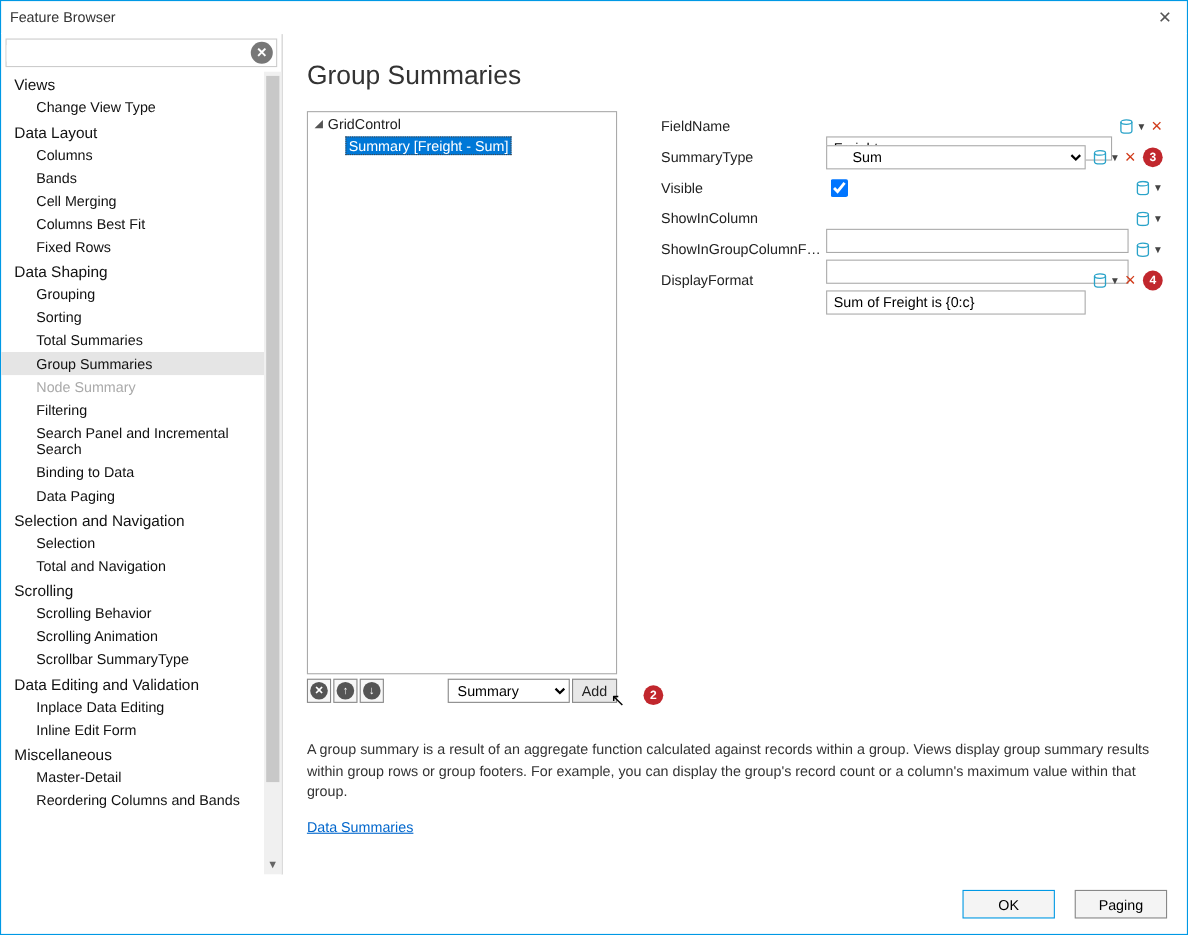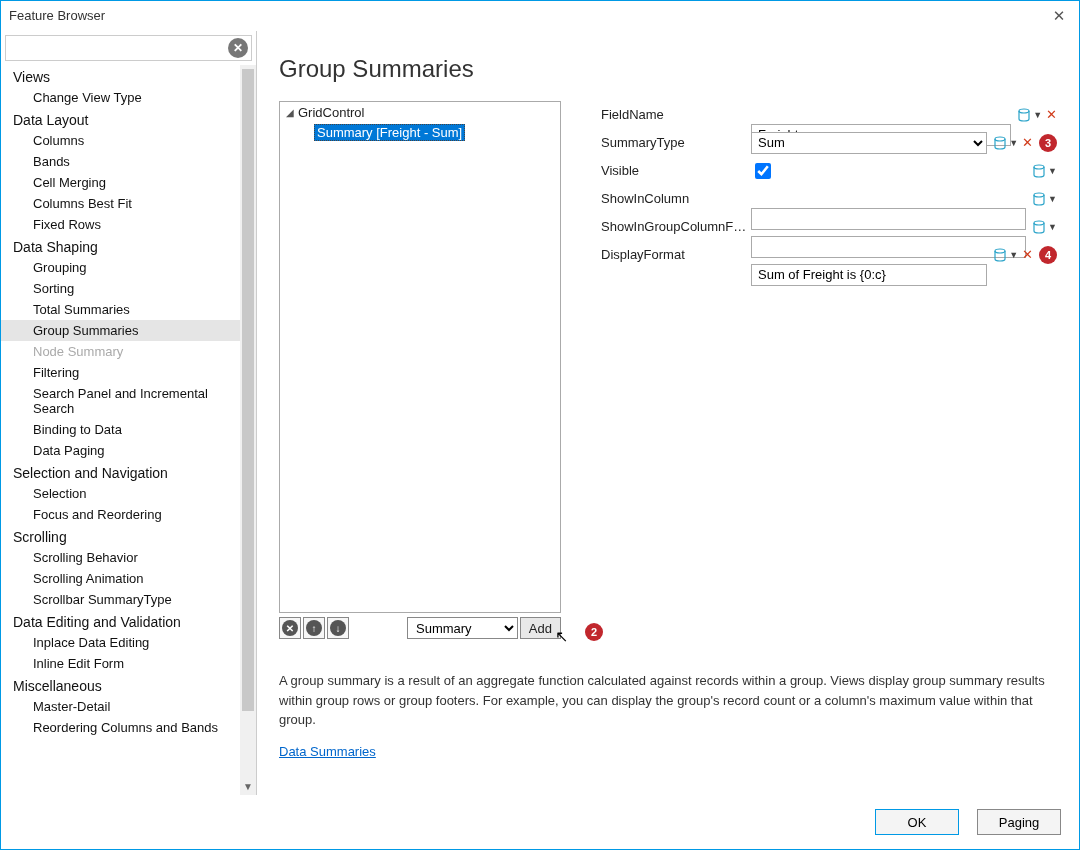--- a/index.html
+++ b/index.html
@@ -30,21 +30,21 @@
   .tree-row { display:flex; align-items:center; height:20px; padding-left:6px; }
   .tree-toggle { width:12px; font-size:10px; color:#555; }
   .tree-label {}
   .tree-row.child { padding-left:34px; }
   .tree-row.child .sel { background:#0078d7; color:#fff; padding:0 2px; border:1px dotted #444; }
   .props { flex:1; min-width:0; }
   .prop-row { display:flex; align-items:center; height:27px; margin-bottom:1px; }
   .prop-label { width:150px; font-size:13px; color:#222; white-space:nowrap; overflow:hidden; text-overflow:ellipsis; }
   .prop-field { flex:1; display:flex; align-items:center; }
   .prop-field input[type=text] { width:100%; height:22px; border:1px solid #aaa; padding:0 6px; font-size:13px;margin-top:40px; }
-  .prop-field select { width:100%; height:22px; border:1px solid #aaa; padding:0 2px; font-size:13px; background:#fff; }
+  .prop-field select { width:100%; height:22px; border:1px solid #aaa; padding:0 19px; font-size:13px; background:#fff; }
   .prop-field input[type=checkbox] { width:16px; height:16px; }
   .prop-icons { display:flex; align-items:center; margin-left:6px; gap:2px; }
   .db-icon { width:14px; height:14px; display:inline-block; }
   .db-icon svg { width:14px; height:14px; }
   .caret { font-size:9px; color:#444; }
   .x-icon { color:#d13b1a; font-size:13px; margin-left:2px; cursor:pointer; }
   .badge { width:18px; height:18px; border-radius:50%; background:#c1272d; color:#fff; font-size:11px; display:flex; align-items:center; justify-content:center; font-weight:bold; margin-left:6px; }
   .tool-row { display:flex; align-items:center; margin-top:4px; width:282px; }
   .tool-row .round { width:22px; height:22px; border:1px solid #888; background:#f7f7f7; display:flex; align-items:center; justify-content:center; margin-right:2px; }
   .tool-row .round .circ { width:16px; height:16px; border-radius:50%; background:#555; color:#fff; display:flex; align-items:center; justify-content:center; font-size:10px; font-weight:bold; }
@@ -90,21 +90,21 @@
             <div class="item">Sorting</div>
             <div class="item">Total Summaries</div>
             <div class="item selected">Group Summaries</div>
             <div class="item disabled">Node Summary</div>
             <div class="item">Filtering</div>
             <div class="item">Search Panel and Incremental Search</div>
             <div class="item">Binding to Data</div>
             <div class="item">Data Paging</div>
             <div class="group">Selection and Navigation</div>
             <div class="item">Selection</div>
-            <div class="item">Focus and Reordering</div>
+            <div class="item">Total and Navigation</div>
             <div class="group">Scrolling</div>
             <div class="item">Scrolling Behavior</div>
             <div class="item">Scrolling Animation</div>
             <div class="item">Scrollbar SummaryType</div>
             <div class="group">Data Editing and Validation</div>
             <div class="item">Inplace Data Editing</div>
             <div class="item">Inline Edit Form</div>
             <div class="group">Miscellaneous</div>
             <div class="item">Master-Detail</div>
             <div class="item">Reordering Columns and Bands</div>

